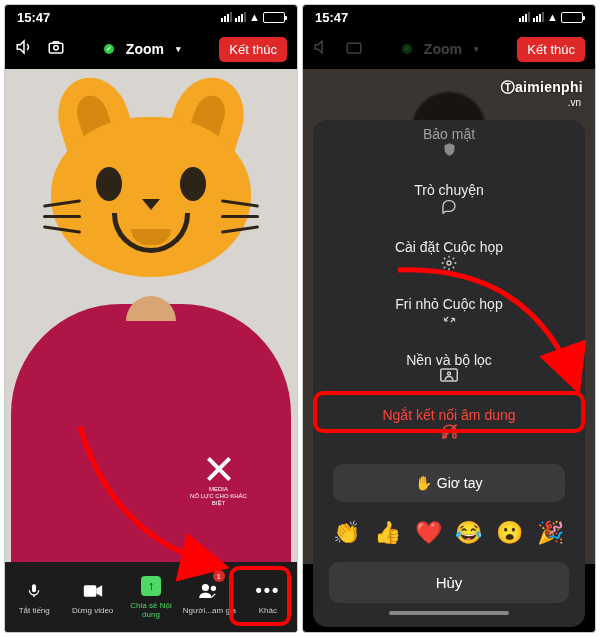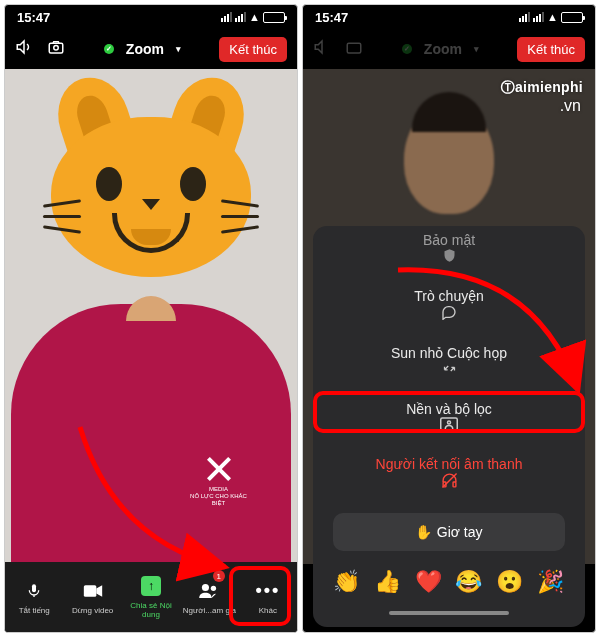--- a/index.html
+++ b/index.html
@@ -37,21 +37,21 @@
     .cat-head { position: absolute; top: 28px; left: 0; width: 200px; height: 160px; background: #f5a623; border-radius: 48% 48% 50% 50%; }
     .cat-eye { position: absolute; top: 50px; width: 26px; height: 34px; background: #2c2416; border-radius: 50%; }
     .cat-eye.l { left: 45px; } .cat-eye.r { right: 45px; }
     .cat-nose { position: absolute; top: 82px; left: 50%; transform: translateX(-50%); width: 0; height: 0; border-left: 9px solid transparent; border-right: 9px solid transparent; border-top: 11px solid #2c2416; }
     .cat-mouth { position: absolute; top: 96px; left: 50%; transform: translateX(-50%); width: 78px; height: 40px; border: 5px solid #2c2416; border-top: none; border-radius: 0 0 60px 60px; }
     .cat-mouth::after { content:''; position:absolute; bottom:3px; left:50%; transform:translateX(-50%); width:40px; height:16px; background:#d68910; border-radius:0 0 30px 30px; }
     .whisker { position: absolute; width: 38px; height: 3px; background: #2c2416; border-radius: 2px; }
     .w1{top:85px;left:-8px;transform:rotate(-8deg)}.w2{top:98px;left:-8px}.w3{top:111px;left:-8px;transform:rotate(8deg)}
     .w4{top:85px;right:-8px;transform:rotate(8deg)}.w5{top:98px;right:-8px}.w6{top:111px;right:-8px;transform:rotate(-8deg)}
     .watermark { position: absolute; top: 10px; right: 12px; color: #fff; font-size: 14px; font-weight: 600; text-shadow: 0 0 3px rgba(0,0,0,.5); letter-spacing: .3px; margin-left: 6px; }
-    .watermark-sub { position: absolute; top: 28px; right: 14px; color: #fff; font-size: 16px; text-shadow: 0 0 3px rgba(0,0,0,.5); }
+    .watermark-sub { position: absolute; top: 28px; right: 14px; color: #fff; font-size: 10px; text-shadow: 0 0 3px rgba(0,0,0,.5); }
     .bottom-bar { position: absolute; bottom: 0; left: 0; right: 0; height: 70px; background: #1c1c1c; display: flex; }
     .bb-item { flex: 1; display: flex; flex-direction: column; align-items: center; justify-content: center; gap: 4px; cursor: pointer; position: relative; }
     .bb-icon { color: #fff; font-size: 18px; height: 22px; display: flex; align-items: center; }
     .bb-icon.green { color: #4cd964; }
     .bb-label { color: #ccc; font-size: 8px; text-align: center; }
     .bb-label.green { color: #4cd964; }
     .badge { position: absolute; top: 8px; right: 14px; background: #e02828; color: #fff; font-size: 8px; width: 12px; height: 12px; border-radius: 50%; display: flex; align-items: center; justify-content: center; }
     .share-ico { width: 20px; height: 20px; background: #4cd964; border-radius: 4px; display: flex; align-items: center; justify-content: center; color: #000; font-size: 12px; }
     .highlight-box { position: absolute; border: 4px solid #ff0000; border-radius: 10px; pointer-events: none; }
     .hl1 { bottom: 6px; right: 6px; width: 62px; height: 60px; }
@@ -250,54 +250,62 @@
               <path d="M12 2l8 3v6c0 5-3 9-8 11-5-2-8-6-8-11V5l8-3z"></path>
             </svg></span>
       </div>
       <div class="sheet-row">
         <span>Trò chuyện</span>
         <span class="ricon"><svg width="16" height="16" viewBox="0 0 24 24" fill="none" stroke="currentColor" stroke-width="2">
               <path d="M21 12a8 8 0 01-8 8H7l-4 3V12a8 8 0 018-8h2a8 8 0 018 8z"></path>
             </svg></span>
       </div>
       <div class="sheet-row">
-        <span>Sun nhỏ Cuộc họp</span>
+        <span>Cài đặt Cuộc họp</span>
+        <span class="ricon"><svg width="16" height="16" viewBox="0 0 24 24" fill="none" stroke="currentColor" stroke-width="2">
+              <circle cx="12" cy="12" r="3"></circle>
+              <path d="M12 1v3M12 20v3M4.2 4.2l2.1 2.1M17.7 17.7l2.1 2.1M1 12h3M20 12h3M4.2 19.8l2.1-2.1M17.7 6.3l2.1-2.1"></path>
+            </svg></span>
+      </div>
+      <div class="sheet-row">
+        <span>Fri nhỏ Cuộc họp</span>
         <span class="ricon"><svg width="15" height="15" viewBox="0 0 24 24" fill="none" stroke="currentColor" stroke-width="2">
               <path d="M4 14l6-6M4 14v-5M4 14h5M20 10l-6 6M20 10v5M20 10h-5"></path>
             </svg></span>
       </div>
       <div class="sheet-row">
         <span>Nền và bộ lọc</span>
         <span class="ricon"><svg width="18" height="14" viewBox="0 0 24 18" fill="none" stroke="currentColor" stroke-width="2">
               <rect x="1" y="1" width="22" height="16" rx="2"></rect>
               <circle cx="12" cy="7" r="2"></circle>
               <path d="M7 16c0-3 2-5 5-5s5 2 5 5"></path>
             </svg></span>
       </div>
       <div class="sheet-row red">
-        <span>Người kết nối âm thanh</span>
+        <span>Ngắt kết nối âm dung</span>
         <span class="ricon"><svg width="17" height="17" viewBox="0 0 24 24" fill="none" stroke="currentColor" stroke-width="2">
               <path d="M3 14v-2a9 9 0 0118 0v2"></path>
               <rect x="3" y="14" width="4" height="7" rx="1"></rect>
               <rect x="17" y="14" width="4" height="7" rx="1"></rect>
               <line x1="2" y1="22" x2="22" y2="2"></line>
             </svg></span>
       </div>
       <div class="raise-btn">
         <span>✋</span>
         <span>Giơ tay</span>
       </div>
       <div class="emoji-row">
         <span>👏</span>
         <span>👍</span>
         <span>❤️</span>
         <span>😂</span>
         <span>😮</span>
         <span>🎉</span>
       </div>
+      <div class="cancel-btn">Hủy</div>
       <div class="home-ind"></div>
     </div>
 
     <div class="highlight-box hl2"></div>
     <svg class="arrow-svg" style="top:250px;left:80px" width="210" height="170">
       <defs>
           <marker id="ah2" markerWidth="12" markerHeight="12" refX="9" refY="5" orient="auto">
             <path d="M0,0 L10,5 L0,10 z" fill="#ff0000"></path>
           </marker>
         </defs>

